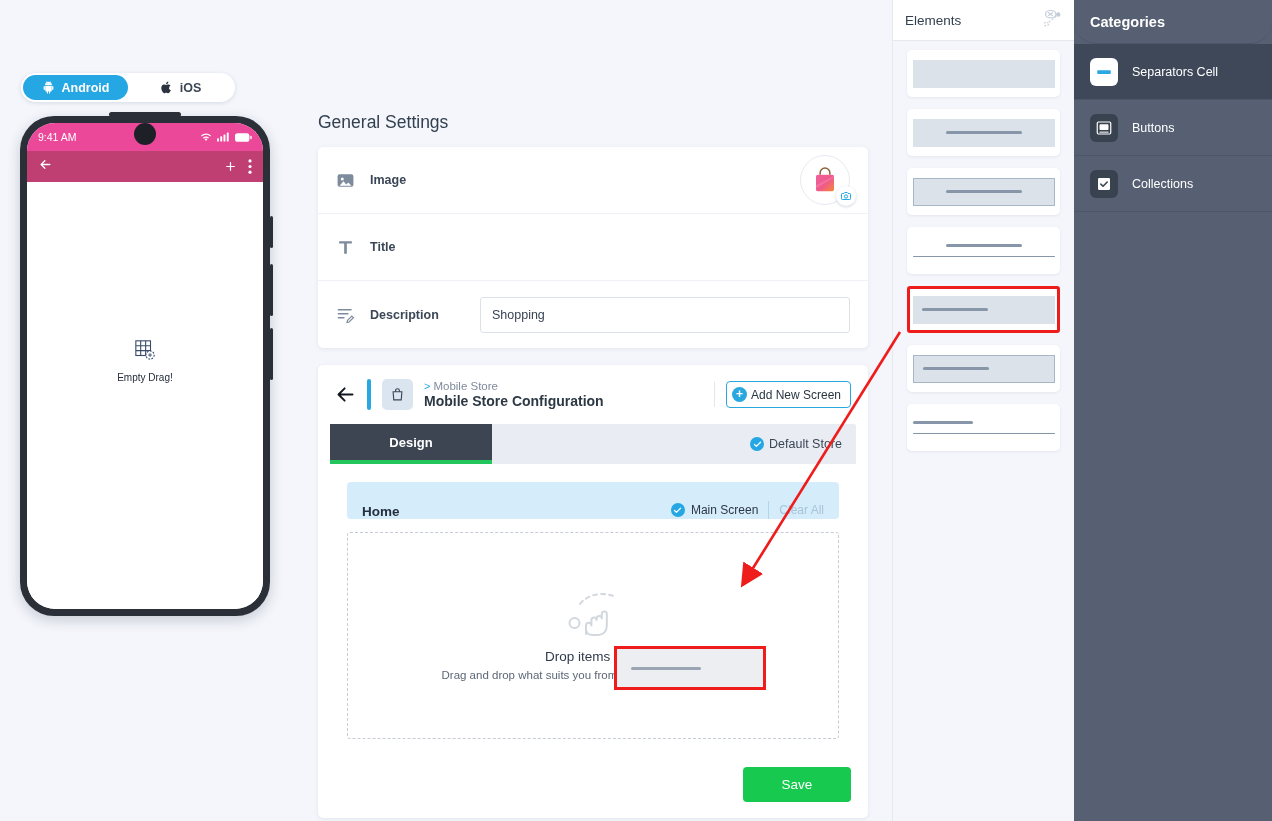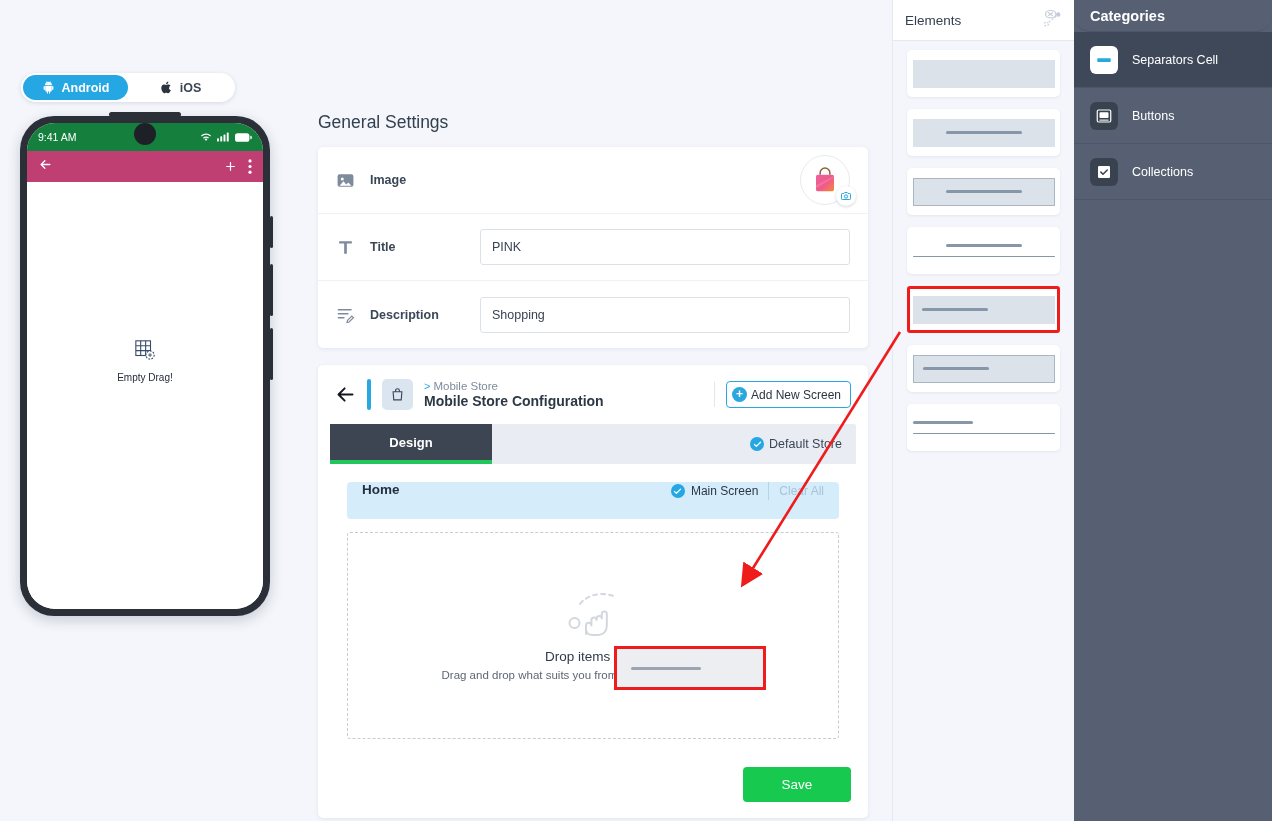--- a/index.html
+++ b/index.html
@@ -49,21 +49,21 @@
     position: absolute; left: 50%; transform: translateX(-50%);
     top: -4px; width: 72px; height: 5px; background: #2b3038;
     border-radius: 3px; z-index: 5;
   }
   .camera-dot {
     position: absolute; left: 50%; transform: translateX(-50%);
     top: 7px; width: 22px; height: 22px; border-radius: 50%;
     background: #1d2127; z-index: 6;
   }
   .status-bar {
-    height: 28px; background: #15803d;
+    height: 28px; background: #ec4899;
     display: flex; align-items: center; justify-content: space-between;
     padding: 0 11px; color: #fff; font-size: 10.5px; position: relative;
   }
   .status-right { display: flex; align-items: center; gap: 5px; }
   .app-bar {
     height: 31px; background: #bf3f72;
     display: flex; align-items: center; justify-content: space-between;
     padding: 0 11px; color: #fff;
   }
   .ab-right { display: flex; align-items: center; gap: 11px; }
@@ -164,21 +164,21 @@
     flex: 1; display: flex; align-items: center; justify-content: flex-end;
     padding-right: 14px; gap: 5px; font-size: 12.5px; color: #3a4553;
   }
   .check-blue {
     width: 14px; height: 14px; border-radius: 50%; background: #24a7e2;
     display: flex; align-items: center; justify-content: center;
   }
   .design-area { margin: 0 12px; padding: 18px 17px 16px; }
   .home-bar {
     background: #d5ecfb; border-radius: 4px; height: 37px;
-    display: flex; align-items: flex-start; padding: 0 15px;
+    display: flex; align-items: flex-end; padding: 0 15px;
   }
   .home-name { font-size: 13.5px; color: #25303f; font-weight: bold; }
   .home-right { margin-left: auto; display: flex; align-items: center; gap: 10px; }
   .main-screen { display: flex; align-items: center; gap: 6px; font-size: 12px; color: #2c3745; }
   .hdiv { width: 1px; height: 18px; background: #b4d4ea; }
   .clear-all { font-size: 12px; color: #a8c4d9; cursor: pointer; }
   .dropzone {
     margin-top: 13px; height: 207px; border: 1px dashed #c6ccd6; border-radius: 3px;
     display: flex; flex-direction: column; align-items: center; justify-content: center;
     position: relative;
@@ -228,21 +228,21 @@
   .el-inner.plain { background: transparent; flex-direction: column; justify-content: center; gap: 9px; align-items: flex-start; }
   .el-bar { height: 3px; background: #8796a8; border-radius: 2px; }
   .bar-c { margin: 0 auto; }
 
   
   .cats-col {
     width: 198px; flex: 0 0 198px; height: 821px;
     background: #566072;
   }
   .cats-head {
-    height: 32px; display: flex; align-items: center; padding: 0 16px;
+    height: 44px; display: flex; align-items: center; padding: 0 16px;
     color: #fff; font-size: 14.5px; font-weight: bold;
     border-bottom: 1px solid #4d５66a; border-bottom: 1px solid #4d5668; border-radius: 22px;
   }
   .cat-item {
     height: 56px; display: flex; align-items: center; gap: 14px;
     padding: 0 16px; color: #fff; font-size: 12.5px; font-weight: normal;
     border-bottom: 1px solid #4d5668; cursor: pointer;
   }
   .cat-item.active { background: #3f4859; }
   .cat-ico {
@@ -380,23 +380,20 @@
         </div>
       </div>
 
       <div class="gs-row">
         <span class="gs-ico">
           <svg width="19" height="19" viewBox="0 0 24 24" fill="#7e8b9d">
             <path d="M4 4h16v3h-6.3v13h-3.4V7H4z"></path>
           </svg>
         </span>
         <span class="gs-label">Title</span>
-        <div class="gs-field">
-          <input class="txt-input" type="text" value="PINK" style="">
-        </div>
       </div>
 
       <div class="gs-row">
         <span class="gs-ico">
           <svg width="19" height="19" viewBox="0 0 24 24" fill="none" stroke="#7e8b9d" stroke-width="1.9" stroke-linecap="round">
             <path d="M3 6h16M3 11h12M3 16h7"></path>
             <path d="M14.5 19.5l5.5-5.5 2 2-5.5 5.5-2.6.6z" fill="none" stroke-width="1.5"></path>
           </svg>
         </span>
         <span class="gs-label">Description</span>

